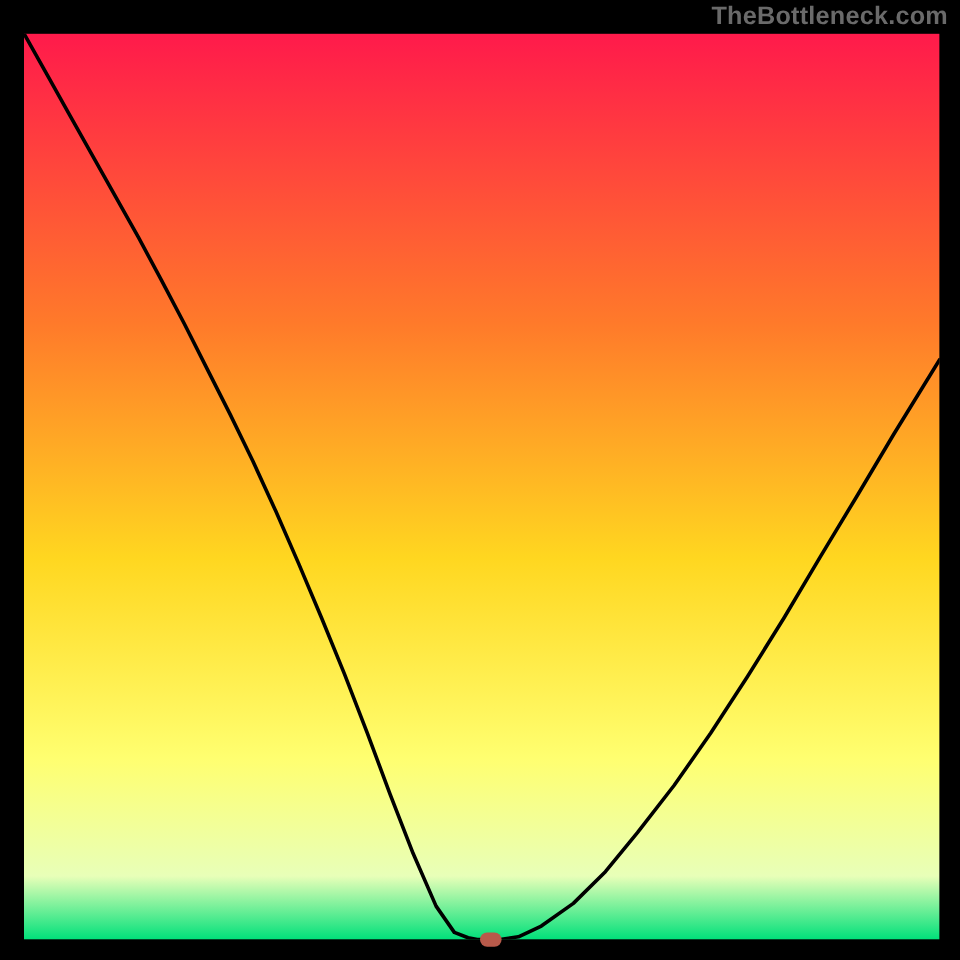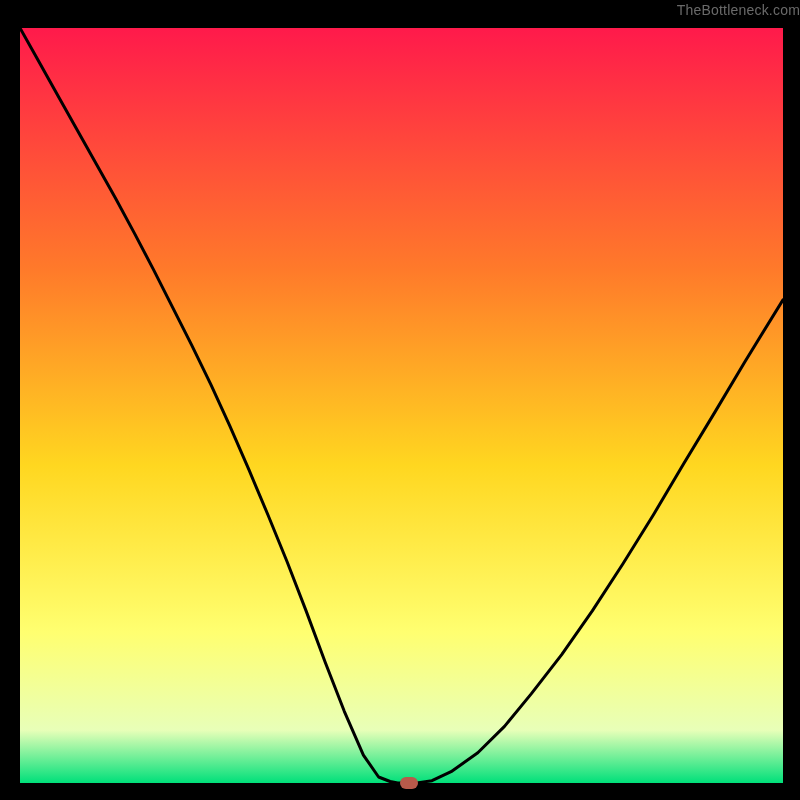--- a/index.html
+++ b/index.html
@@ -13,24 +13,24 @@
   }
   .frame {
     position: relative;
     width: 800px;
     height: 800px;
     background: #000;
   }
   .watermark {
     position: absolute;
     top: 2px;
-    right: 0;
+    right: 10px;
     color: #6a6a6a;
-    font-size: 14px;
-    font-weight: 400;
+    font-size: 21px;
+    font-weight: 700;
     letter-spacing: 0.2px;
     z-index: 20;
   }
   .plot-wrapper {
     position: absolute;
     left: 20px;
     top: 28px;
     width: 763px;
     height: 755px;
     background: #000;

